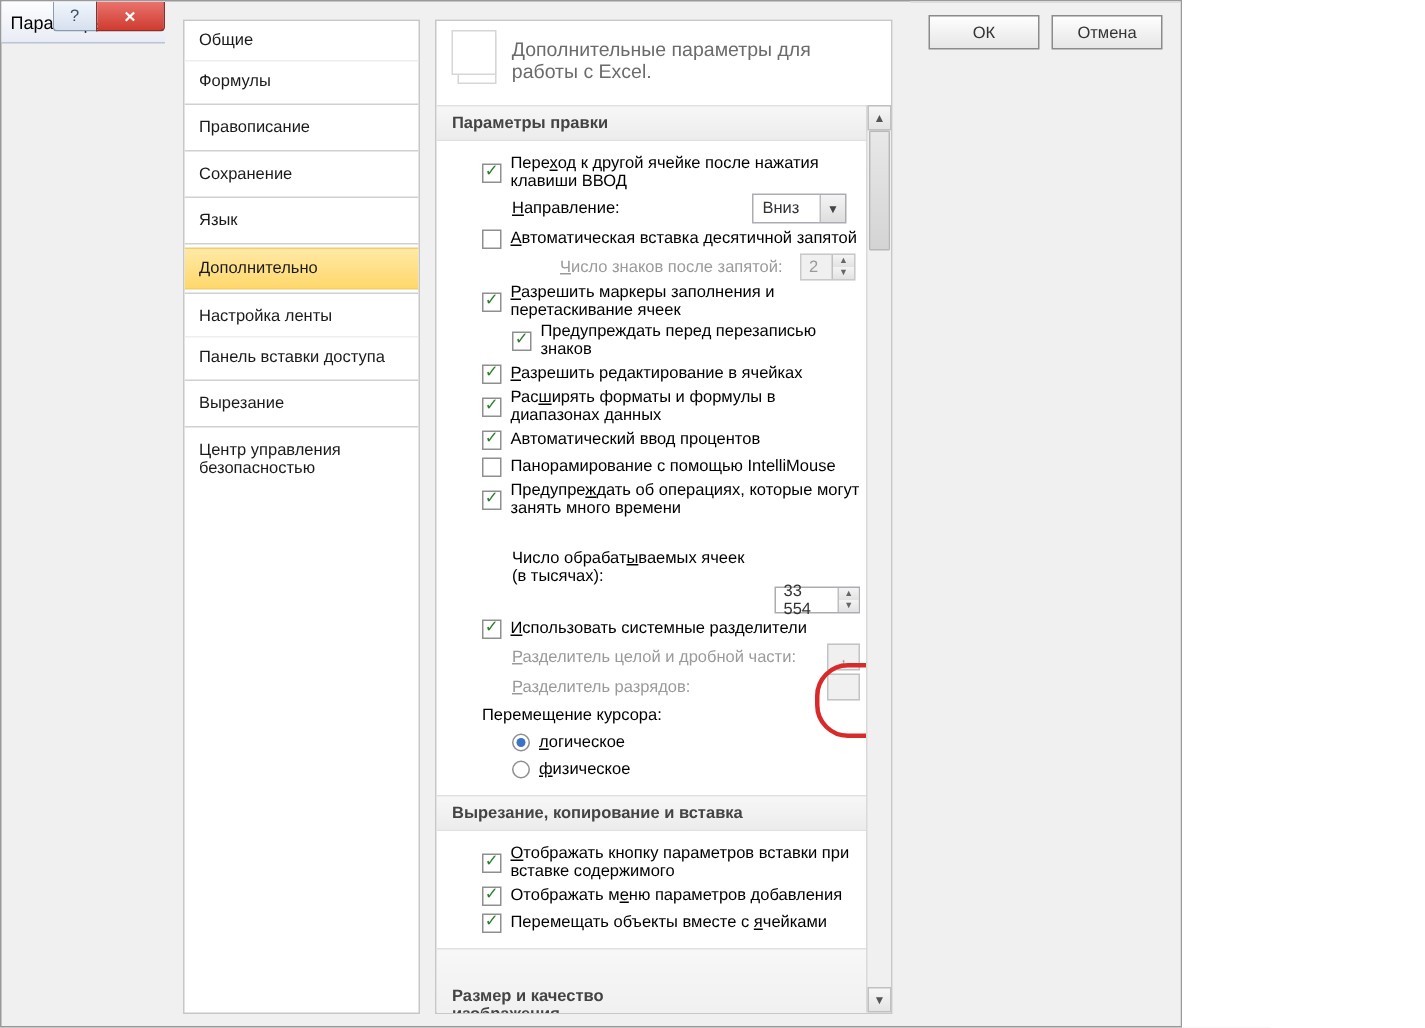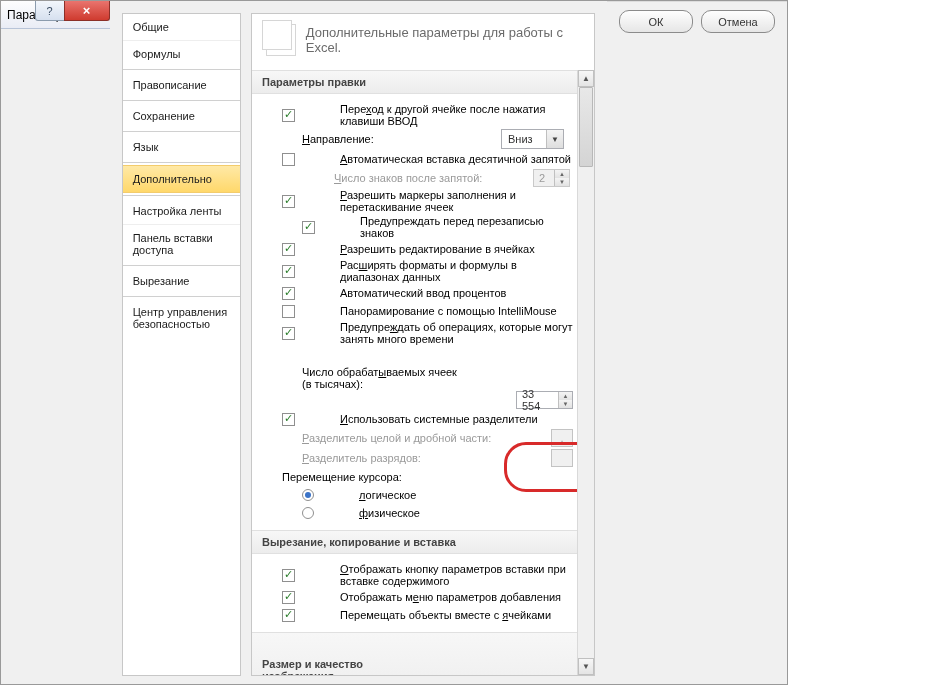--- a/index.html
+++ b/index.html
@@ -21,21 +21,21 @@
 .header-row { display: flex; align-items: center; gap: 10px; padding: 10px 14px 14px 14px; }
 .header-icon { width: 32px; height: 32px; background: #fff; border: 1px solid #d6d6d6; position: relative; }
 .header-icon::before { content: ""; position: absolute; left: -5px; top: -5px; width: 28px; height: 28px; background: #fff; border: 1px solid #d6d6d6; }
 .header-text { font-size: 13px; color: #6b6b6b; }
 .section-head { background: linear-gradient(#f7f7f7,#ececec); border-top: 1px solid #e0e0e0; border-bottom: 1px solid #e0e0e0; padding: 5px 10px; font-weight: bold; font-size: 11px; color: #444; display: flex; align-items: center; }
 .scroll { flex: 1; overflow-y: hidden; position: relative; }
 .scrollbar { position: absolute; right: 0; top: 0; bottom: 0; width: 17px; background: #f0f0f0; border-left: 1px solid #d9d9d9; }
 .scroll-btn { height: 17px; background: linear-gradient(#f7f7f7,#e4e4e4); border: 1px solid #c0c0c0; display:flex; align-items:center; justify-content:center; font-size:8px; color:#555;}
 .scroll-thumb { position: absolute; top: 17px; left: 1px; right: 1px; height: 80px; background: linear-gradient(#e8e8e8,#d4d4d4); border: 1px solid #b8b8b8; border-radius: 1px; }
 .content { padding: 8px 4px 8px 10px; margin-right: 17px; }
-.row { display: flex; align-items: center; min-height: 18px; padding: 1px 0; gap: 39px; }
+.row { display: flex; align-items: center; min-height: 18px; padding: 1px 0; }
 .chk { width: 13px; height: 13px; border: 1px solid #8f8f8f; background: #fff; margin-right: 6px; display: inline-flex; align-items: center; justify-content: center; position: relative; flex-shrink: 0; }
 .chk.checked::after { content: "✓"; font-size: 11px; color: #2a7d2a; line-height: 1; position: relative; top:-1px; }
 .radio { width: 12px; height: 12px; border: 1px solid #8f8f8f; border-radius: 50%; margin-right: 6px; position: relative; flex-shrink: 0; }
 .radio.checked::after { content: ""; position: absolute; left: 2px; top: 2px; width: 6px; height: 6px; border-radius: 50%; background: #3b73c7; }
 .lbl { font-size: 11px; color: #000; }
 .lbl.disabled { color: #9a9a9a; }
 .indent1 { margin-left: 20px; }
 .indent2 { margin-left: 40px; }
 .mnem { text-decoration: underline; }
 .combo { display: inline-flex; align-items: center; border: 1px solid #abadb3; background: #fff; height: 20px; }
@@ -43,21 +43,21 @@
 .combo-btn { width: 17px; height: 100%; background: linear-gradient(#f4f4f4,#dedede); border-left: 1px solid #bfbfbf; display:flex; align-items:center; justify-content:center; font-size:8px; color:#444;}
 .numbox { display:inline-flex; border:1px solid #abadb3; background:#fff; height:18px; align-items:stretch; }
 .numbox.disabled { background:#f0f0f0; border-color:#c9c9c9; }
 .numbox-text { padding: 0 5px; font-size: 11px; display:flex; align-items:center; min-width:20px; }
 .numbox.disabled .numbox-text { color:#9a9a9a; }
 .spin { width: 15px; display:flex; flex-direction:column; border-left:1px solid #c0c0c0; }
 .spin div { flex:1; font-size:6px; display:flex; align-items:center; justify-content:center; background:linear-gradient(#f4f4f4,#e2e2e2); color:#666; }
 .smallbox { width: 22px; height: 18px; border:1px solid #c3c3c3; background:#f0f0f0; display:inline-flex; align-items:center; justify-content:center; font-size:11px; color:#9a9a9a; }
 .highlight-ring { position: absolute; border: 3px solid #d82a2a; border-radius: 22px; pointer-events: none; }
 .footer { padding: 8px 12px; display:flex; justify-content:flex-end; gap: 8px; border-top: 1px solid #ddd; background:#f0f0f0; }
-.btn { min-width: 74px; height: 23px; border: 1px solid #8b8b8b; background: linear-gradient(#fefefe,#e6e6e6); border-radius: 10px; font-size: 11px; display:inline-flex; align-items:center; justify-content:center; cursor:default; padding: 0 10px;}
+.btn { min-width: 74px; height: 23px; border: 1px solid #8b8b8b; background: linear-gradient(#fefefe,#e6e6e6); border-radius: 0; font-size: 11px; display:inline-flex; align-items:center; justify-content:center; cursor:default; padding: 0 10px;}
 .xl-icon { width:16px; height:16px; display:inline-block; position:relative; margin-right:4px; border:1px solid #5a8e3a; background:#fff;}
 .xl-icon::before { content:"X"; position:absolute; left:1px; top:-1px; font-size:10px; font-weight:bold; color:#2e7d32; }
 .gap-col { margin-left: 12px; margin-top: 44px; }
 </style>
 </head>
 <body>
 
 <div class="dialog">
   <div class="titlebar">
     <span class="titlebar-title">Параметры Excel</span>

